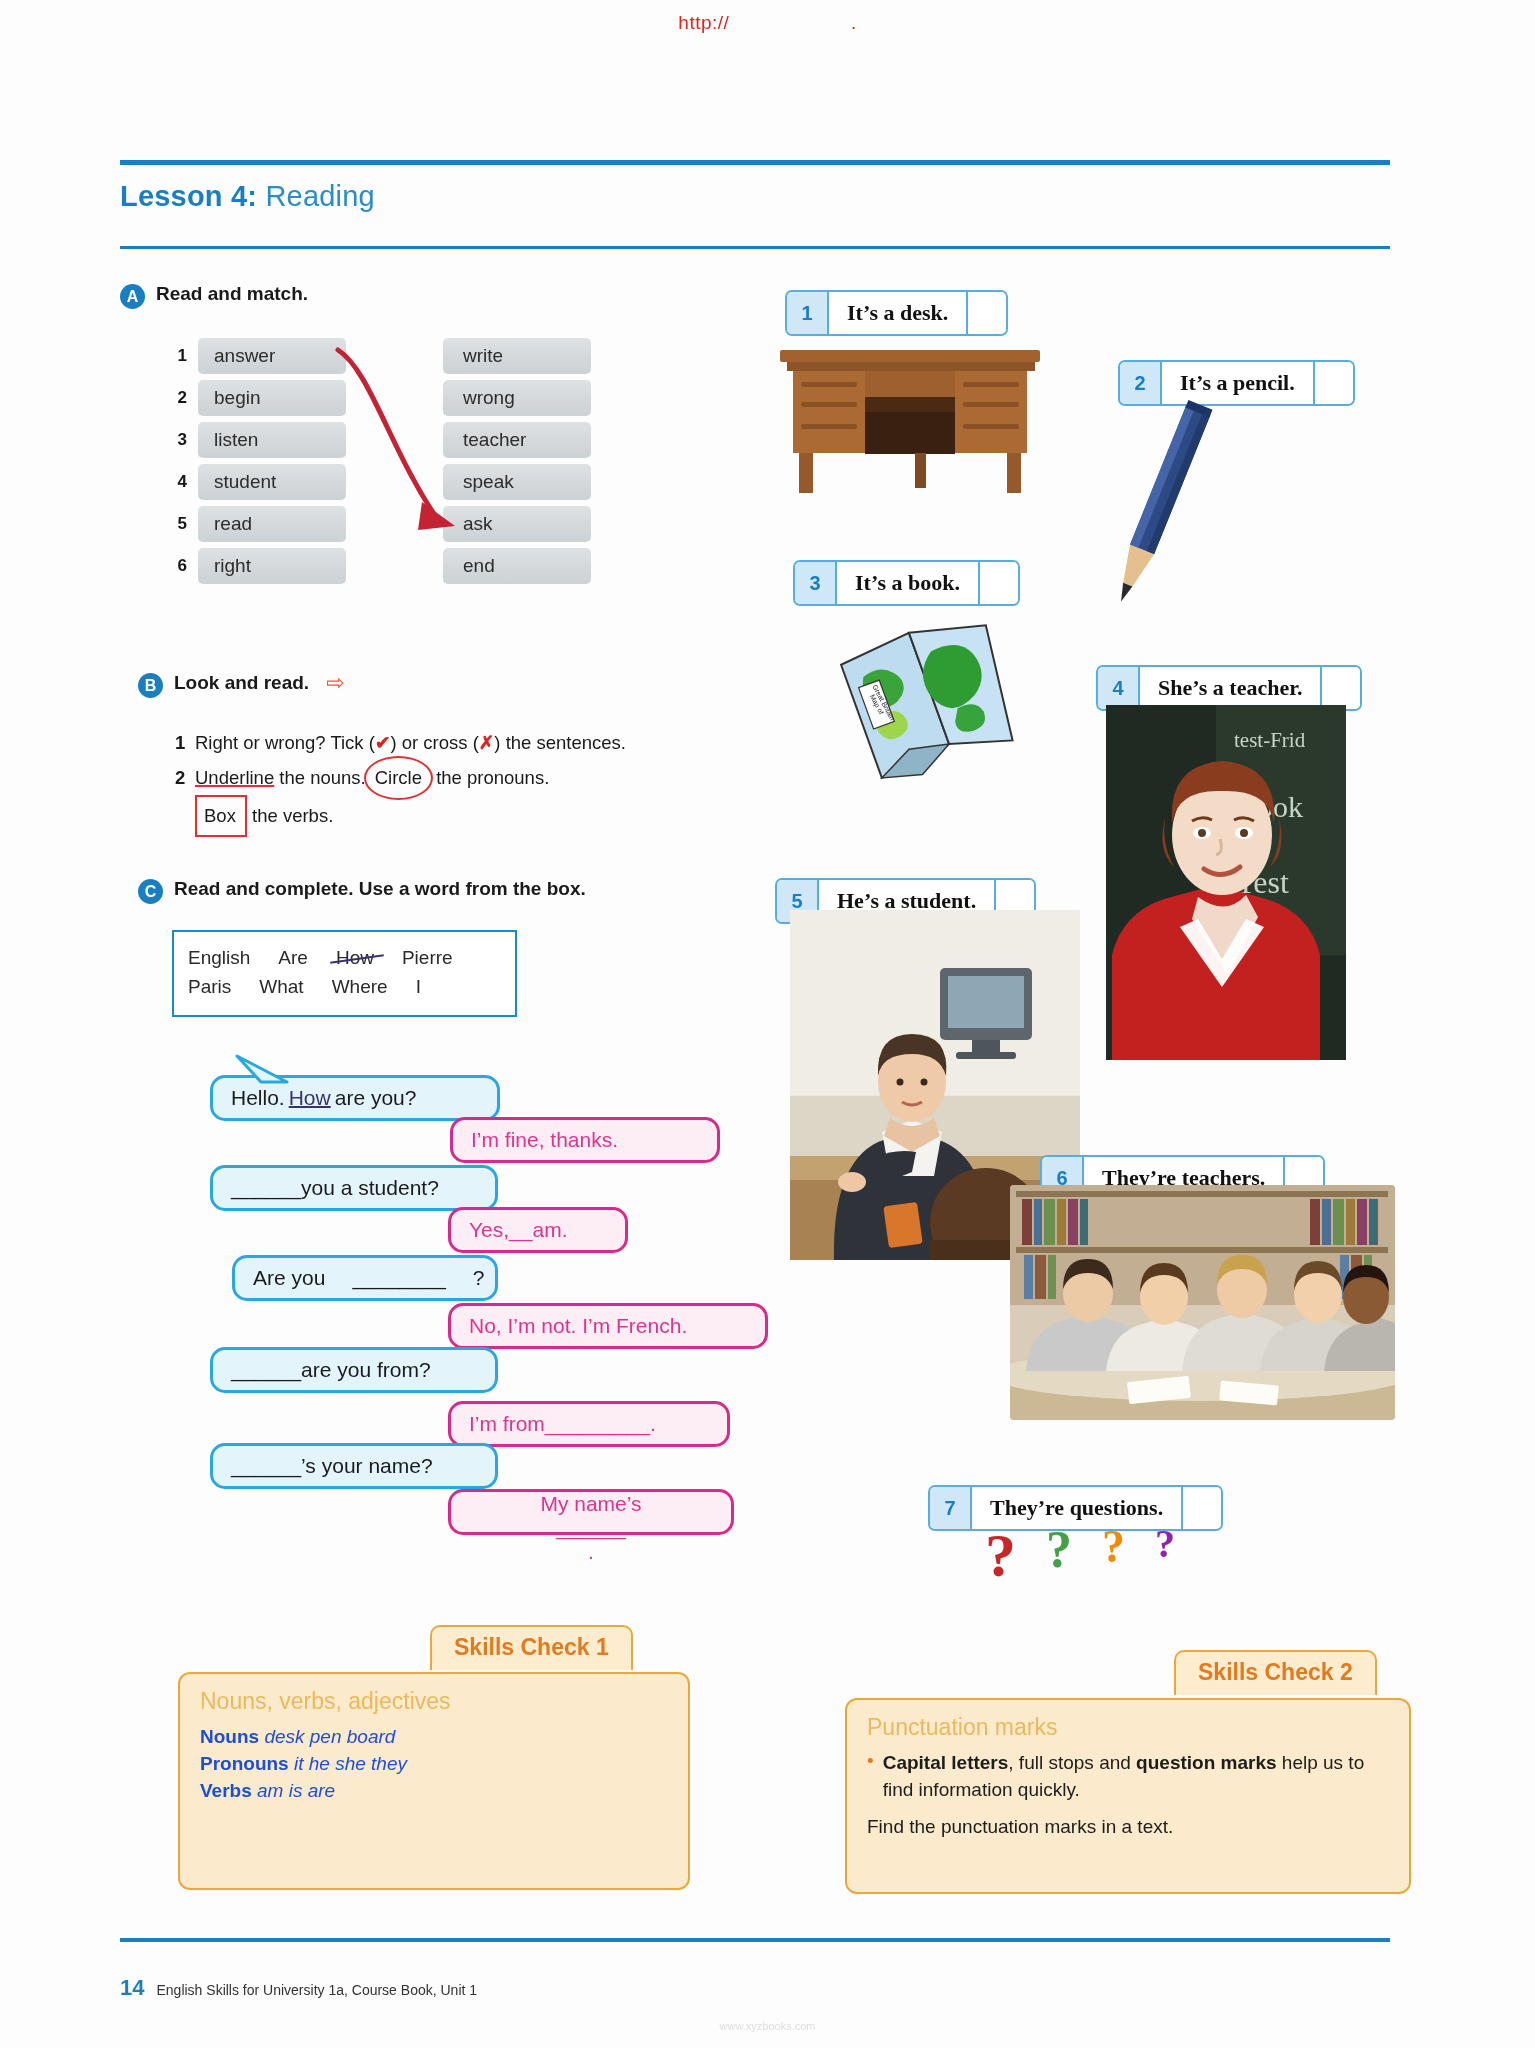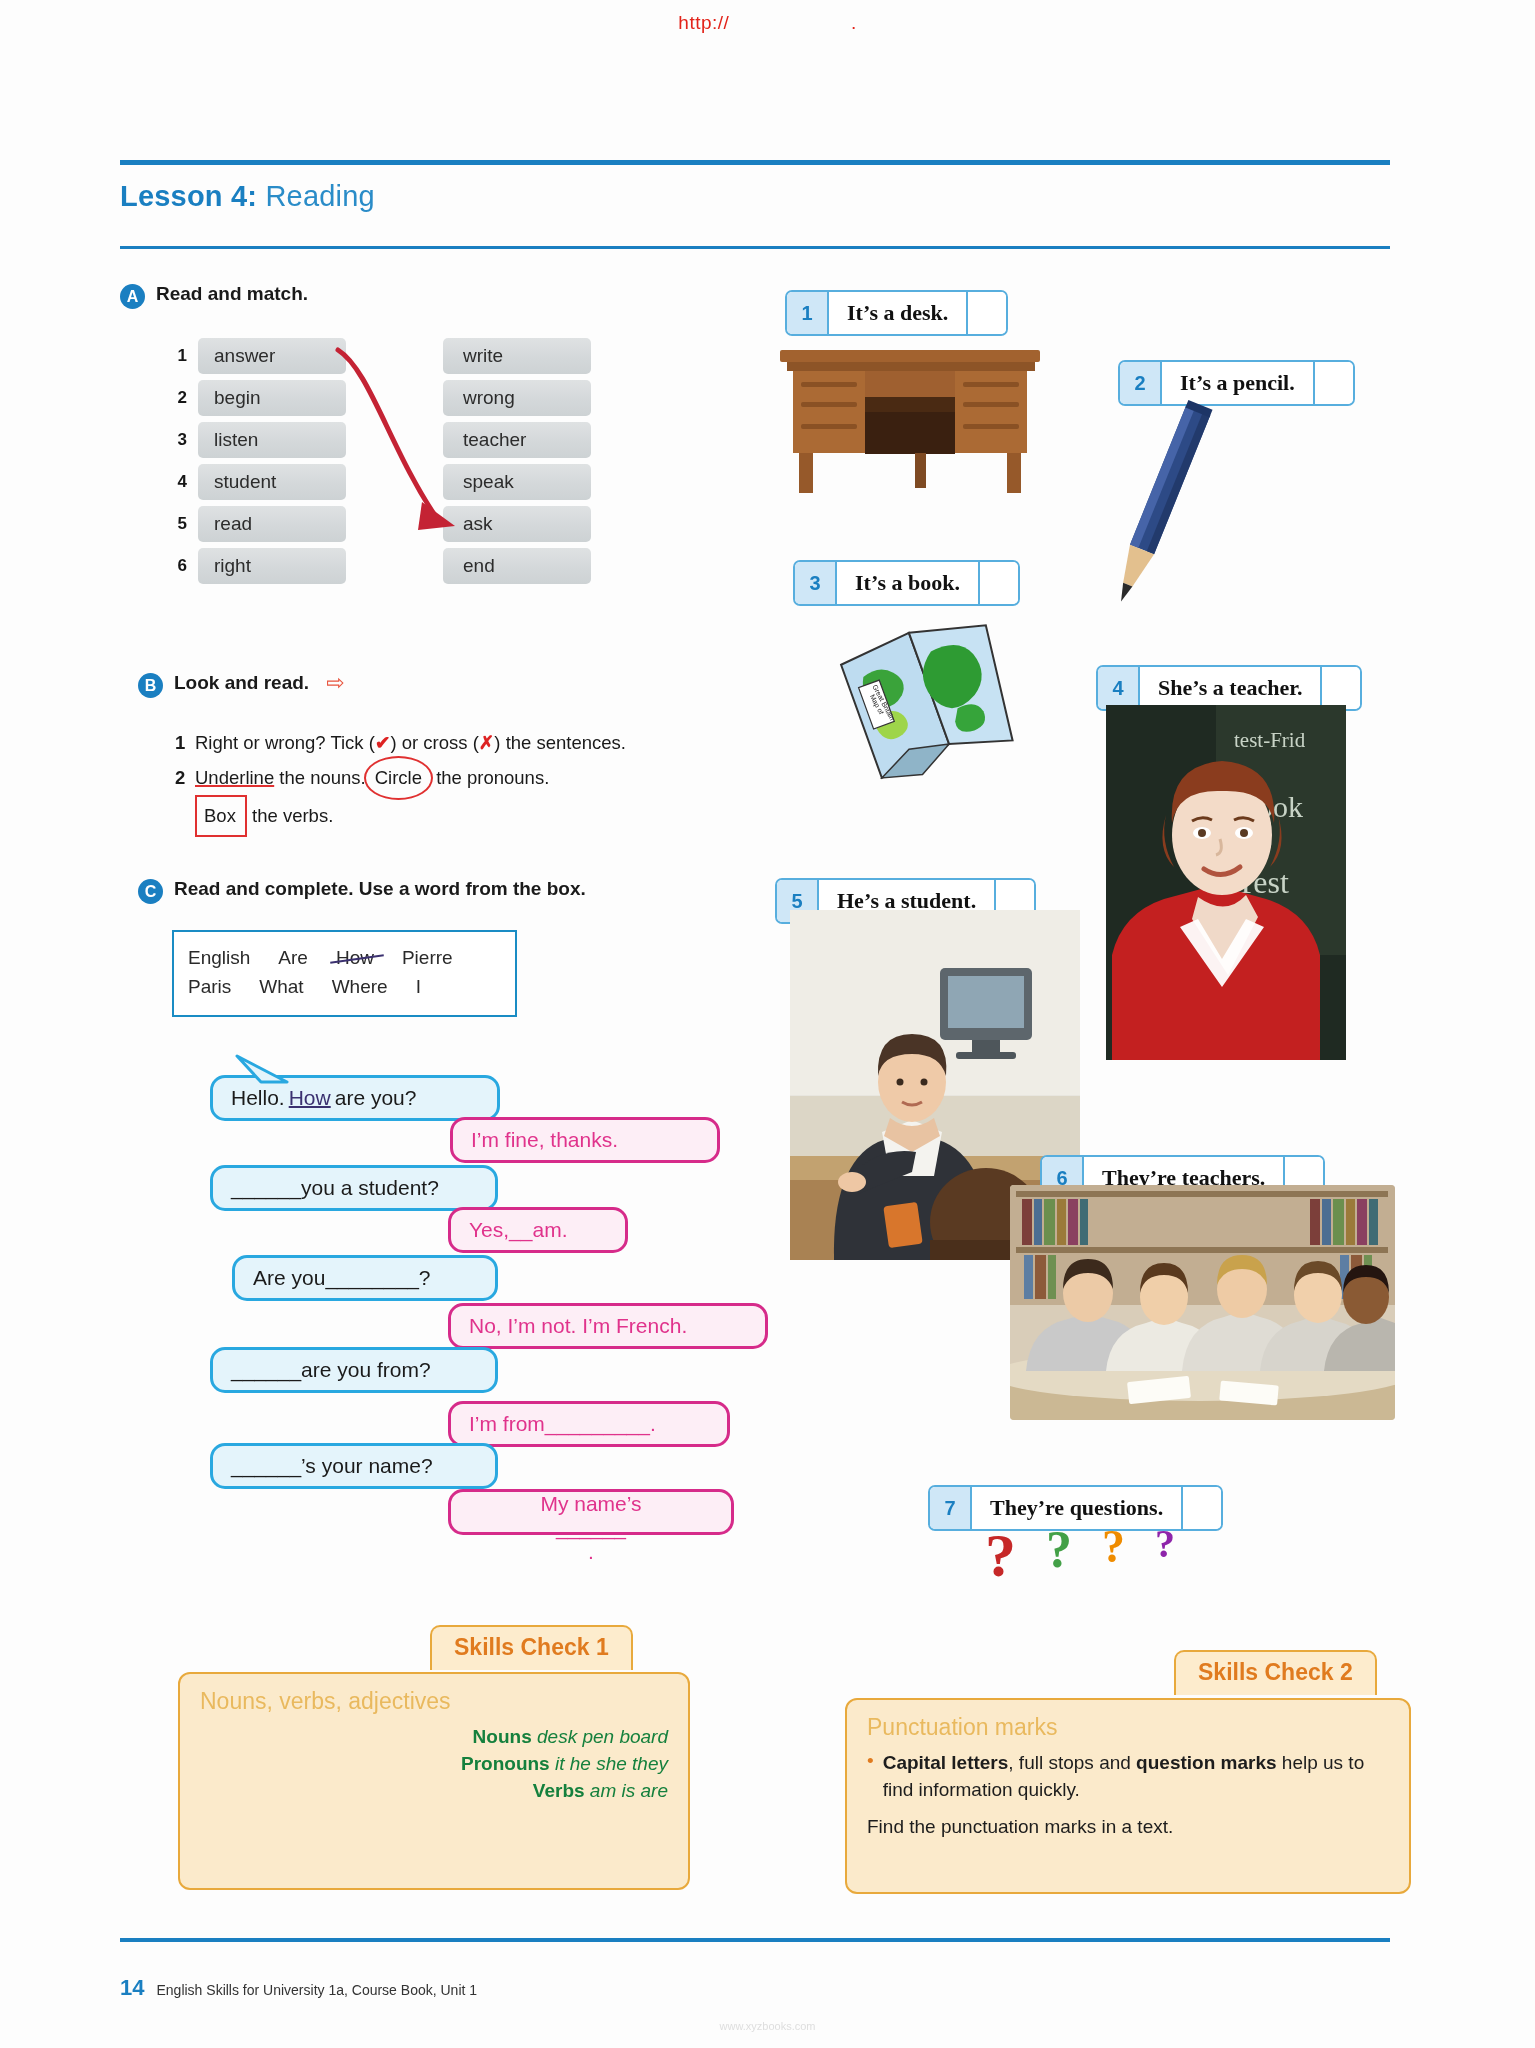--- a/index.html
+++ b/index.html
@@ -177,21 +177,21 @@
     border-radius:10px 10px 0 0;background:#fdeccd;
     padding:7px 22px 9px;color:#e07b1f;font-weight:bold;font-size:23px;
     box-sizing:border-box;z-index:3;
   }
   .sk-box{
     position:absolute;border:2px solid #e8a93c;border-radius:12px;
     background:#fbeacb;box-sizing:border-box;padding:14px 20px 18px;
     z-index:2;
   }
   .sk-head{color:#e9b95e;font-size:23px;margin-bottom:9px;}
-  .sk-line{font-size:19px;color:#15803d;line-height:1.42;text-align:right;}
+  .sk-line{font-size:19px;color:#1d4ed8;line-height:1.42;}
   .sk-line b{font-weight:bold;}
   .sk-line i{font-style:italic;}
   .sk-bullet{display:flex;gap:9px;font-size:19px;line-height:1.42;color:#1d1d1d;}
   .sk-bullet .dotmark{color:#e07b1f;font-size:19px;line-height:1.2;}
   .sk-foot{font-size:19px;color:#1d1d1d;margin-top:12px;}
 
   
   .footer{
     position:absolute;left:120px;top:1975px;
     display:flex;align-items:baseline;gap:12px;
@@ -319,21 +319,21 @@
       <span>______</span>
         <span> you a student?</span>
     </div>
 
     <div class="bub a" style="left:248px;top:132px;width:180px;">
       <span>Yes, </span>
         <span>__</span>
         <span> am.</span>
     </div>
 
-    <div class="bub q" style="left:32px;top:180px;width:266px;">
+    <div class="bub q" style="left:32px;top:180px;width:266px;gap:27px;">
       <span>Are you </span>
         <span>________</span>
         <span>?</span>
     </div>
 
     <div class="bub a" style="left:248px;top:228px;width:320px;">
       <span>No, I’m not. I’m French.</span>
     </div>
 
     <div class="bub q" style="left:10px;top:272px;width:288px;">

